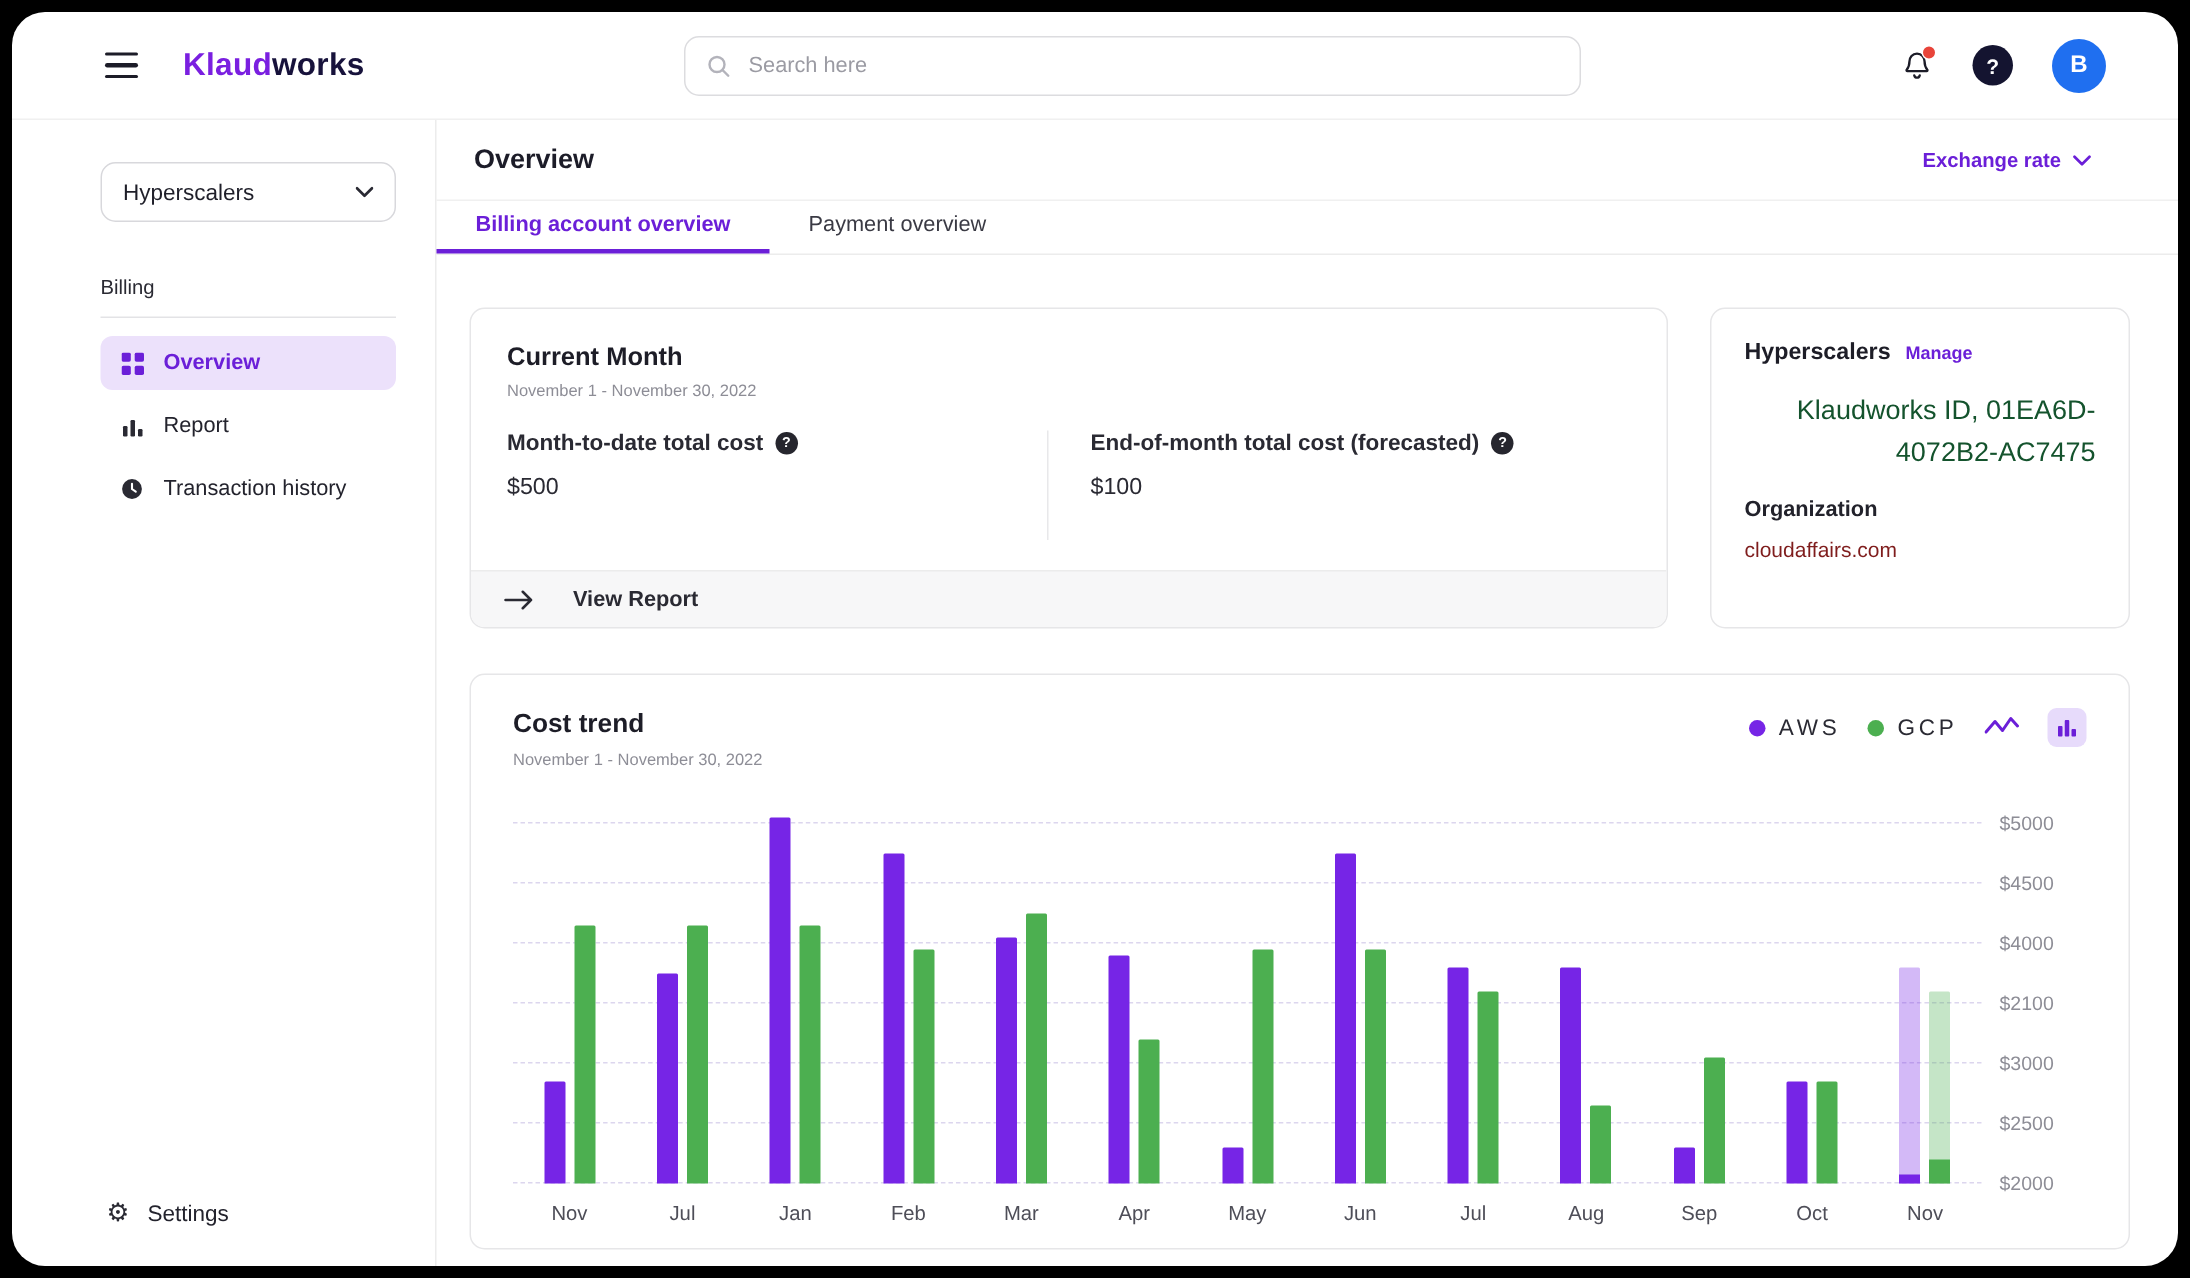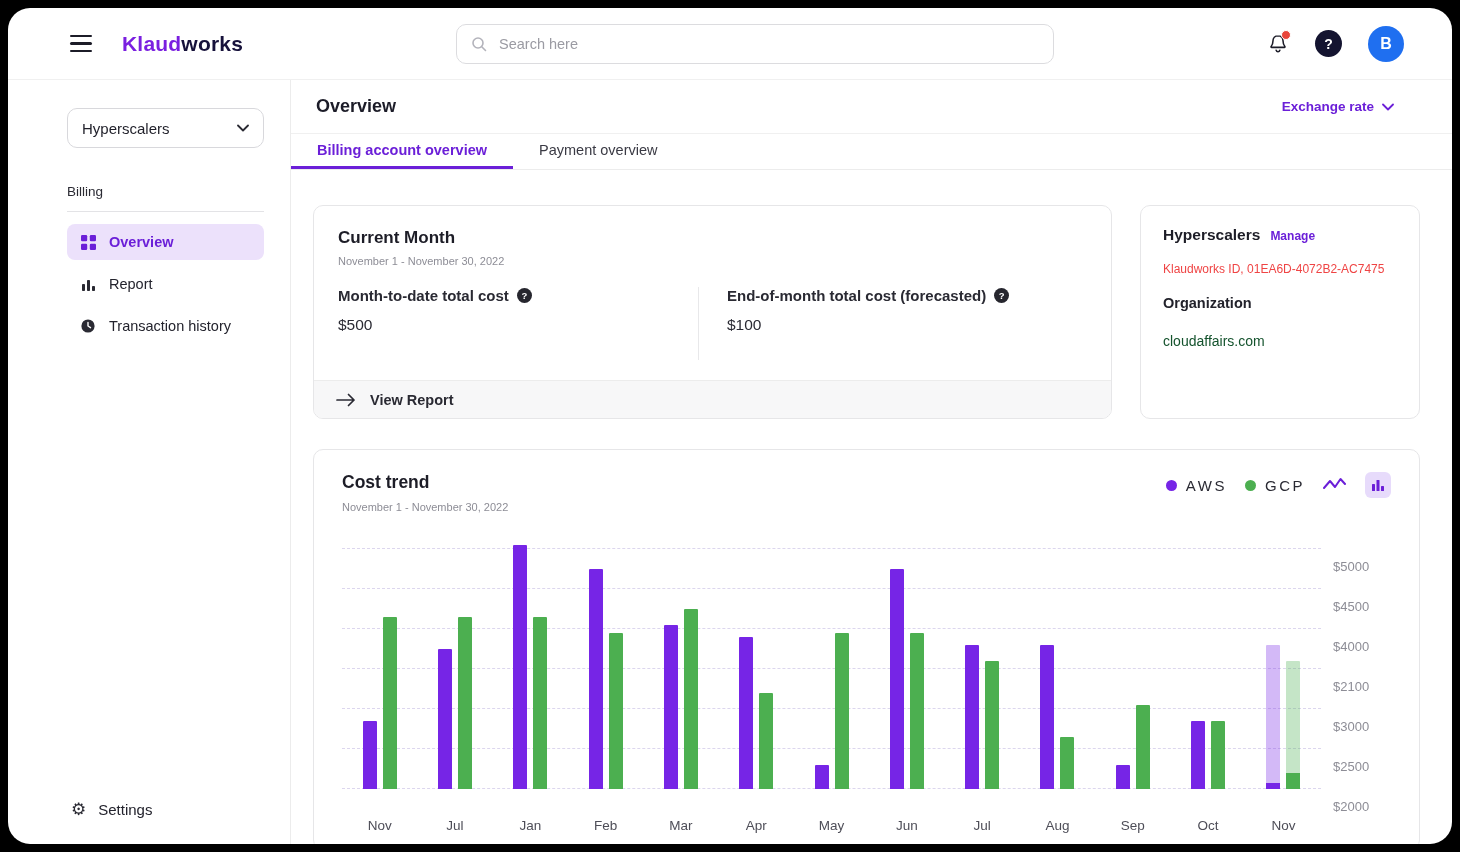--- a/index.html
+++ b/index.html
@@ -68,50 +68,50 @@
   .cm-date { margin-top:7px; font-size:11px; color:#8d8d96; }
   .cm-stats { display:flex; padding:14px 24px 20px; flex:1; }
   .stat { flex:1; }
   .stat + .stat { border-left:1px solid #e8e8ea; padding-left:28px; }
   .stat-label { display:flex; align-items:center; gap:8px; font-size:15px; font-weight:600; color:#2a2a33; }
   .info-dot { width:15px; height:15px; border-radius:50%; background:#26262e; color:#fff;
               font-size:9.5px; font-weight:700; display:inline-flex; align-items:center;
               justify-content:center; cursor:pointer; flex:0 0 15px; }
   .stat-value { margin-top:12px; font-size:15.5px; color:#2a2a33; }
   .cm-foot { margin-top:auto; height:38px; flex:0 0 38px; background:#f7f7f8; border-top:1px solid #ececec;
-             display:flex; align-items:center; gap:14px; padding:0 22px; font-size:14.5px;
+             display:flex; align-items:center; gap:26px; padding:0 22px; font-size:14.5px;
              font-weight:600; color:#2a2a33; cursor:pointer; }
   
   .hs-card { width:280px; flex:0 0 280px; padding:20px 22px; }
   .hs-title-row { display:flex; align-items:baseline; gap:10px; }
   .hs-title { font-size:15.5px; font-weight:700; color:#1d1d27; }
   .hs-manage { font-size:12px; font-weight:600; color:#6b1fd8; cursor:pointer; }
-  .hs-id { margin-top:16px; font-size:12px; color:#ef4444; line-height:1.55; }
+  .hs-id { margin-top:16px; font-size:18px; color:#14532d; line-height:1.55;text-align:right; }
   .hs-org-label { margin-top:16px; font-size:14.5px; font-weight:700; color:#22222b; }
-  .hs-org { margin-top:22px; font-size:14px; color:#14532d; }
+  .hs-org { margin-top:10px; font-size:14px; color:#7f1d1d; }
   
   .chart-card { margin-top:30px; padding:22px 28px 16px; }
   .chart-head { display:flex; justify-content:space-between; align-items:flex-start; }
   .chart-title { font-size:17.5px; font-weight:600; color:#1d1d27; }
   .chart-date { margin-top:8px; font-size:11px; color:#8d8d96; }
   .chart-tools { display:flex; align-items:center; gap:18px; }
   .legend-item { display:flex; align-items:center; gap:9px; cursor:pointer; }
   .legend-dot { width:11px; height:11px; border-radius:50%; }
   .legend-label { font-size:15px; letter-spacing:2.5px; color:#2a2a33; font-weight:500; }
   .line-icon { cursor:pointer; display:flex; }
   .barchart-icon { width:26px; height:26px; border-radius:6px; background:#e7dbfb;
                    display:flex; align-items:center; justify-content:center; cursor:pointer; }
   .chart-body { display:flex; margin-top:26px; }
   .plot { flex:1; position:relative; height:250px; }
   .gridline { position:absolute; left:0; right:0; border-top:1.5px dashed #dcd6ee; }
   .bars { position:absolute; left:0; right:0; top:0; bottom:0; display:flex; align-items:flex-end; }
   .bar-group { flex:1; display:flex; justify-content:center; align-items:flex-end; gap:6px; height:100%; }
   .bar { width:14px; position:relative; border-radius:1px 1px 0 0; }
   .bar-actual { position:absolute; left:0; right:0; bottom:0; }
-  .ylabels { width:70px; flex:0 0 70px; position:relative; height:250px;margin-top:17px; }
+  .ylabels { width:70px; flex:0 0 70px; position:relative; height:250px; }
   .ylab { position:absolute; left:12px; transform:translateY(50%); font-size:13px; color:#8d8d96; }
   .chart-bottom { display:flex; margin-top:12px; }
   .xlabels { flex:1; display:flex; }
   .xlab { flex:1; text-align:center; font-size:13.5px; color:#4e4e58; }
   .ylab-spacer { width:70px; flex:0 0 70px; }
 </style>
 </head>
 <body>
 
 <div class="app">

